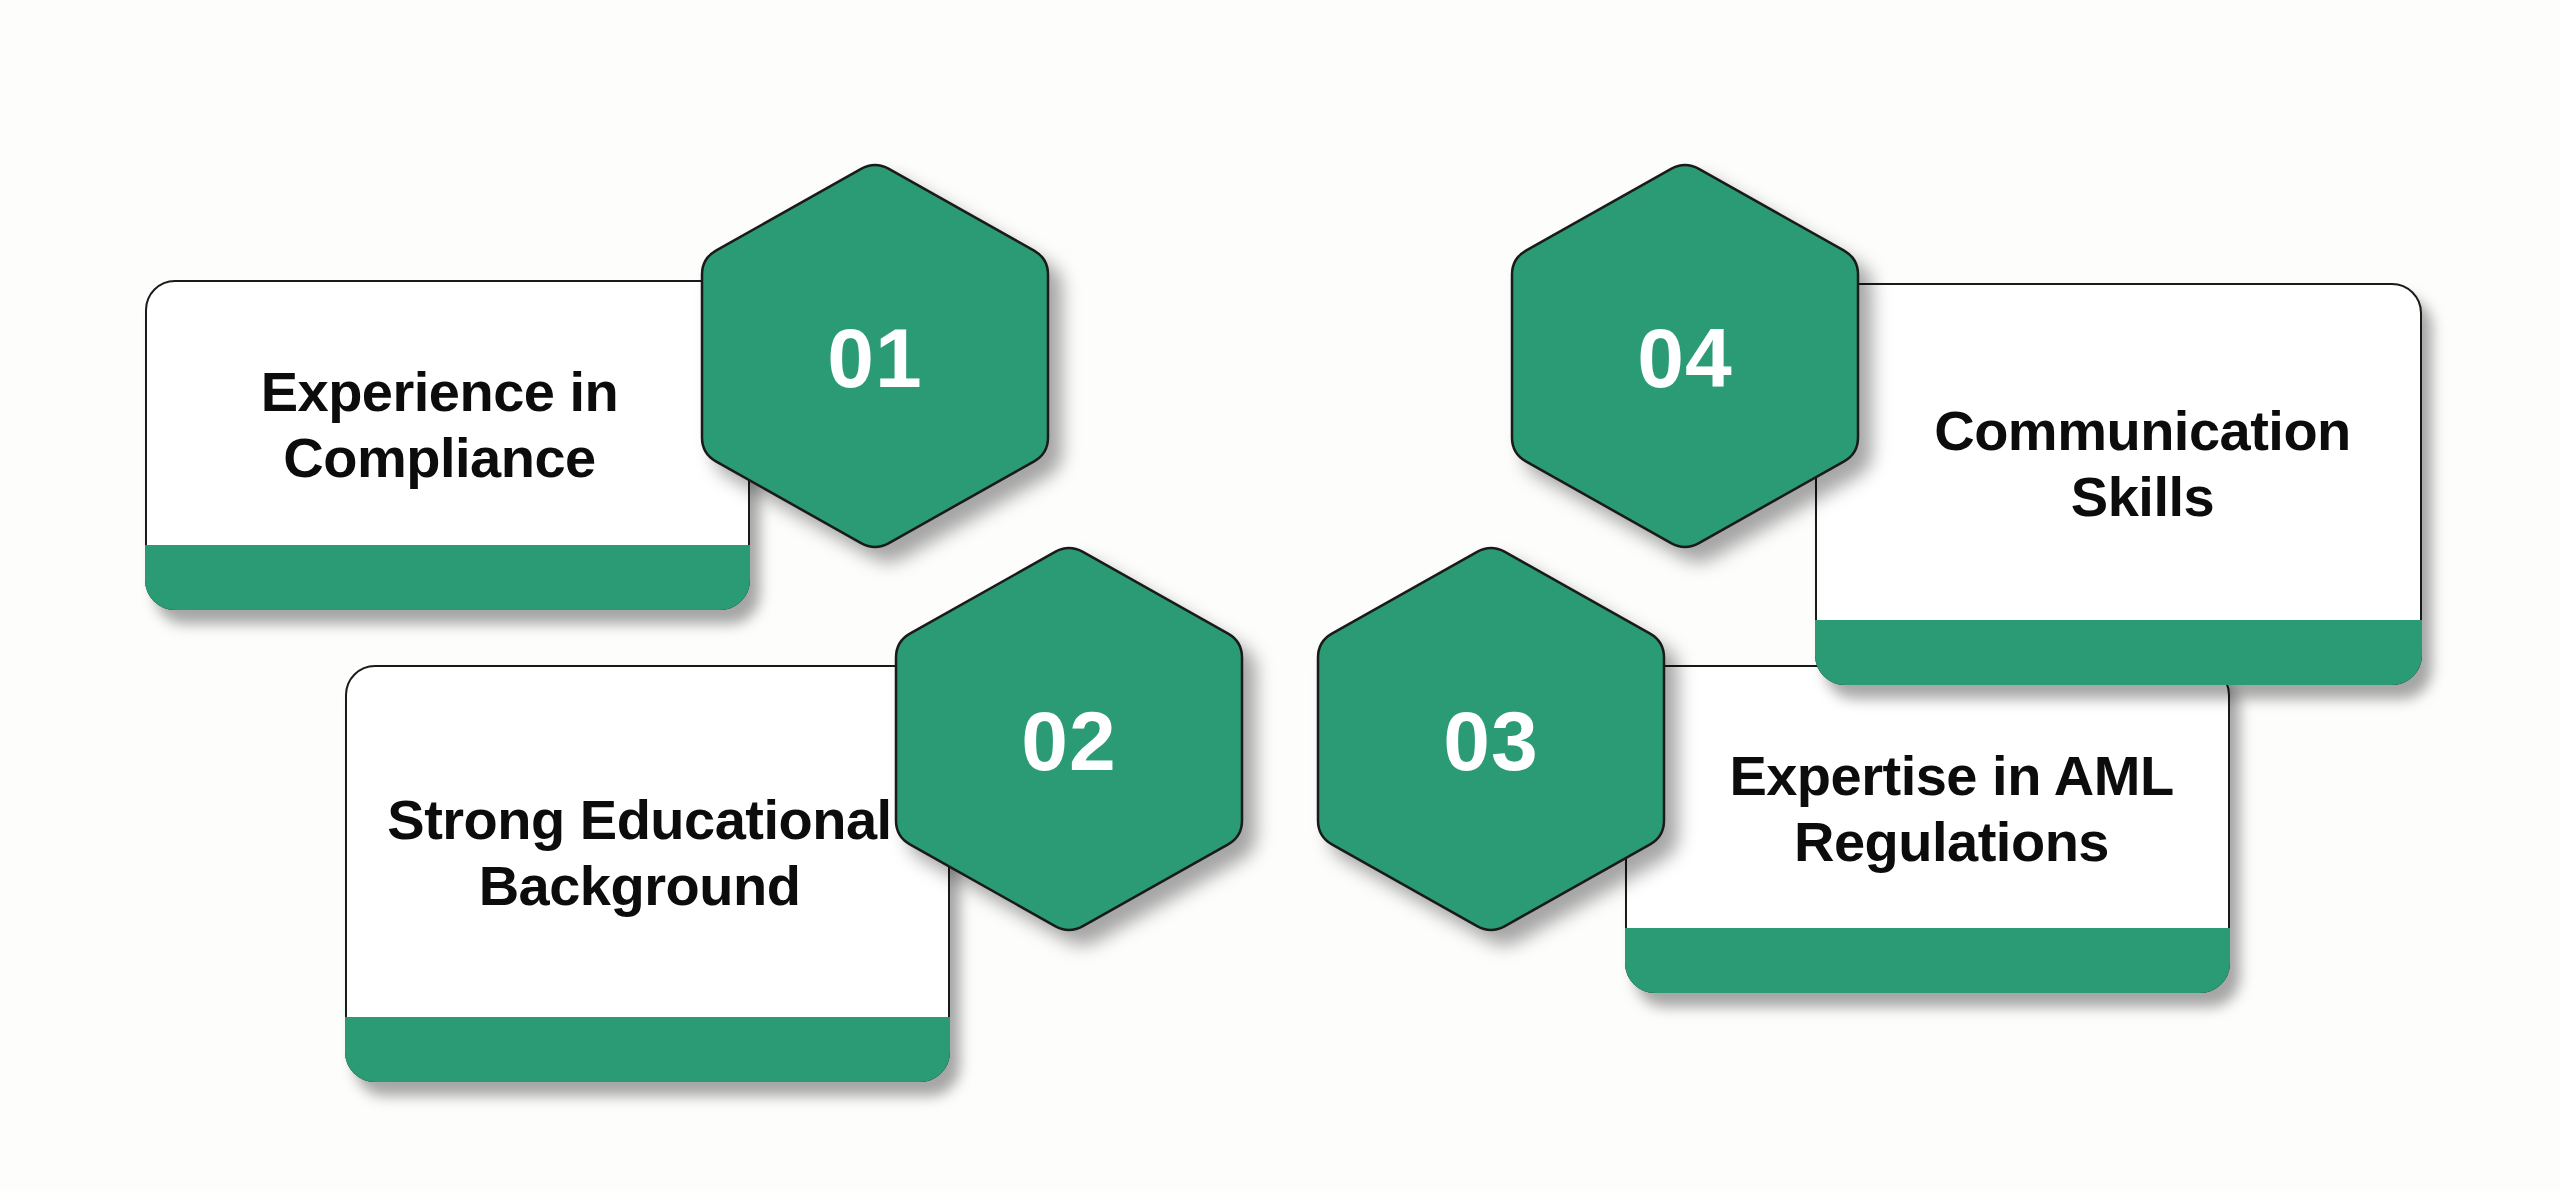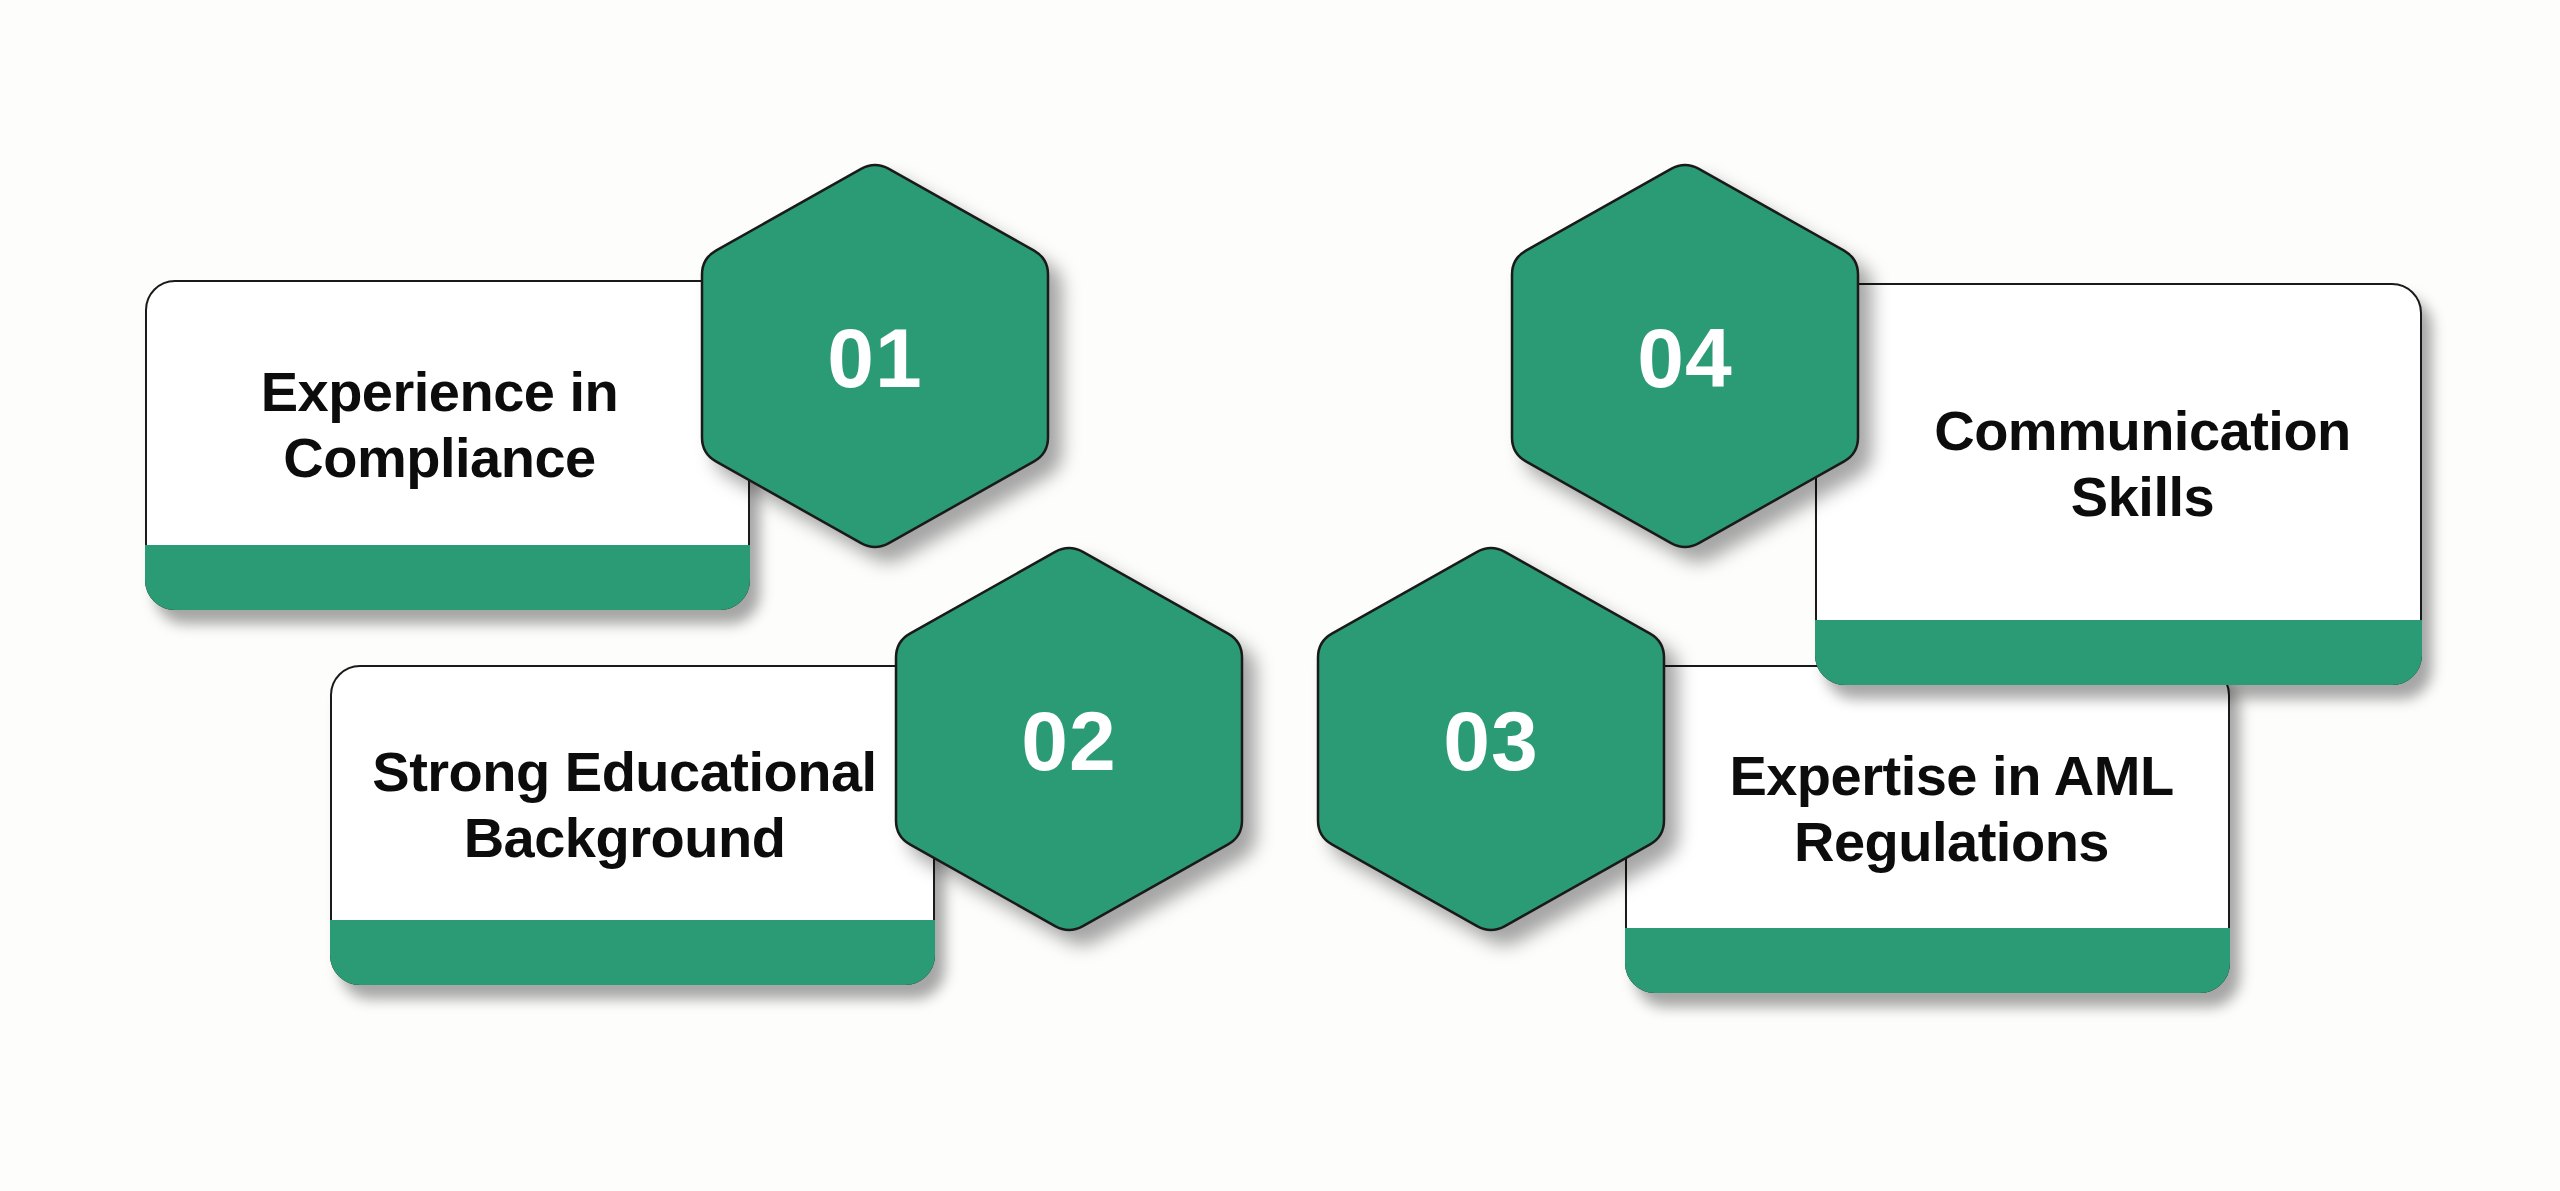--- a/index.html
+++ b/index.html
@@ -71,21 +71,21 @@
   }
   .hex-number {
     fill: var(--number-text);
     font-family: "Liberation Sans", sans-serif;
     font-size: 84px;
     font-weight: 700;
     letter-spacing: 1px;
   }
   
   .card-1 { left: 145px;  top: 280px; width: 605px; height: 330px; }
-  .card-2 { left: 330px;  top: 665px; width: 605px; height: 320px; }
+  .card-2 { left: 345px;  top: 665px; width: 605px; height: 417px; }
   .card-3 { left: 1625px; top: 665px; width: 605px; height: 328px; }
   .card-4 { left: 1815px; top: 283px; width: 607px; height: 402px; }
   .hex-1 { left: 702px;  top: 161px; }
   .hex-2 { left: 896px;  top: 544px; }
   .hex-3 { left: 1318px; top: 544px; }
   .hex-4 { left: 1512px; top: 161px; }
 </style>
 </head>
 <body>
 

